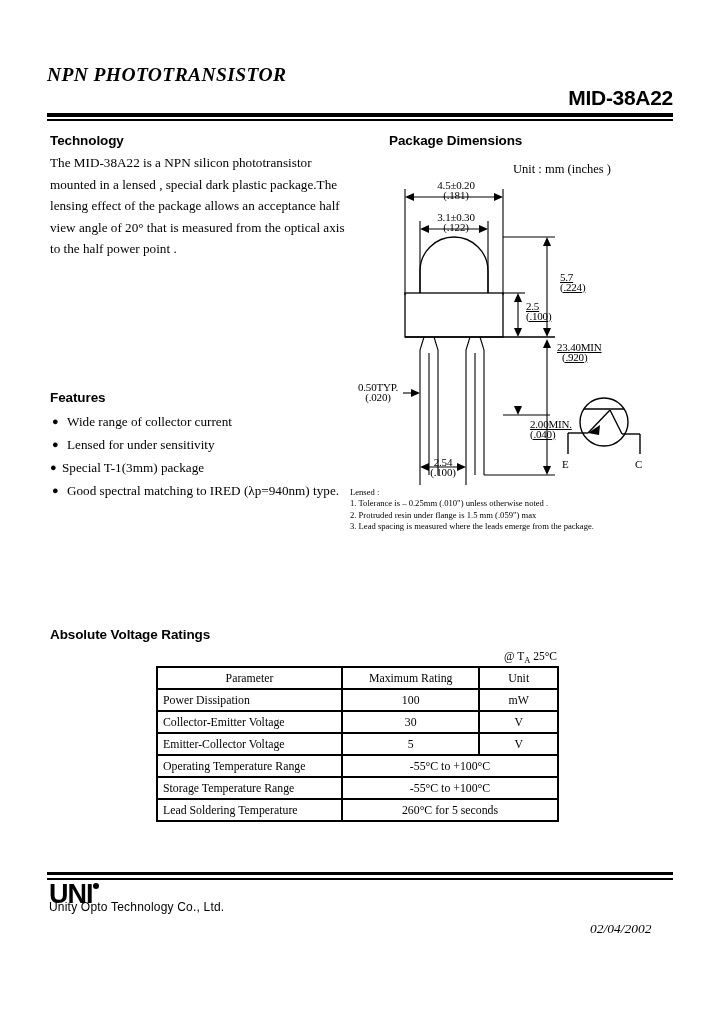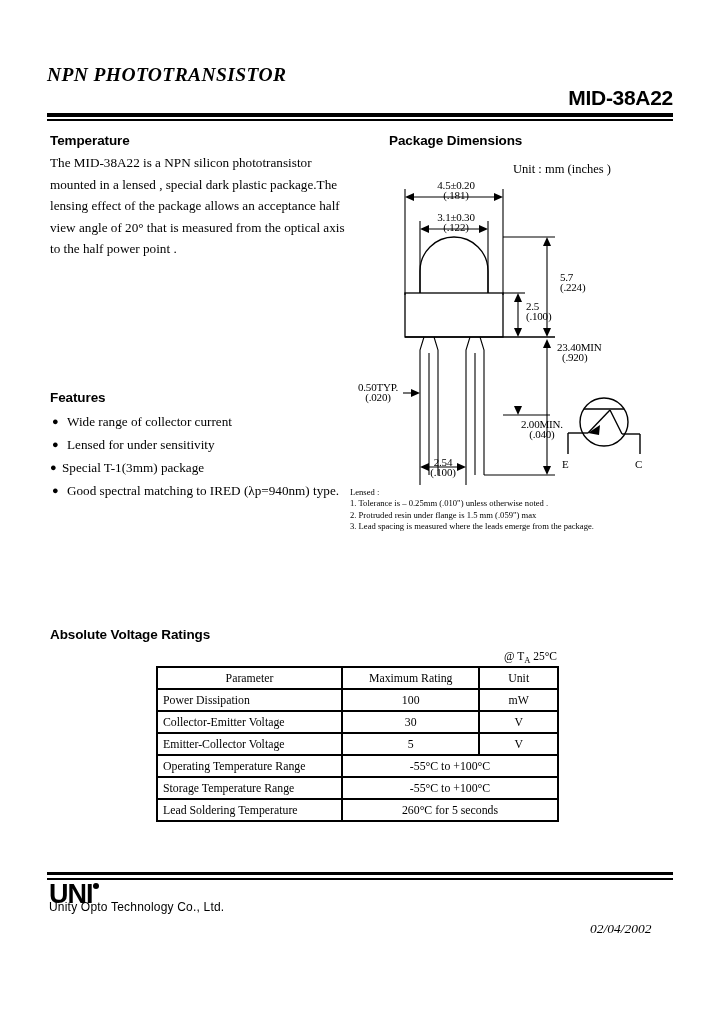--- a/index.html
+++ b/index.html
@@ -109,21 +109,21 @@
     width: 325px; height: 310px;
   }
   .dim-txt {
     position: absolute;
     font-size: 11px;
     line-height: 9.5px;
     text-align: center;
     white-space: nowrap;
     letter-spacing: -0.2px;
   }
-  .dim-txt.l { text-align: left; }
+  .dim-txt.l { text-align: left; text-decoration: underline; }
   
   .notes {
     position: absolute;
     left: 350px; top: 487px;
     width: 325px;
     font-size: 8.6px;
     line-height: 11.4px;
   }
   .notes .ntitle { font-size: 8.6px; }
   
@@ -206,21 +206,21 @@
 
 <div class="page">
 
   <div class="hdr">
     <div class="hdr-title">NPN PHOTOTRANSISTOR</div>
     <div class="hdr-partno">MID-38A22</div>
   </div>
   <div class="hdr-rule-a"></div>
   <div class="hdr-rule-b"></div>
 
-  <div class="sec-head desc-head">Temperature</div>
+  <div class="sec-head desc-head">Technology</div>
   <div class="desc-body">The MID-38A22 is a  NPN silicon phototransistor mounted in a lensed , special dark plastic package.The lensing effect of the package allows an acceptance half view angle of 20° that is measured from the optical axis  to the half  power point .</div>
 
   <div class="sec-head feat-head">Features</div>
   <ul class="feat-list">
     <li>
       <span class="bullet">●</span>
       <span>Wide range of collector current</span>
     </li>
     <li>
       <span class="bullet">●</span>
@@ -328,21 +328,21 @@
       <span>(.100)</span>
     </div>
     <div class="dim-txt l" style="left:207px; top:168px;">
       <span>23.40MIN</span><br>
       <span style="margin-left:5px;">(.920)</span>
     </div>
     <div class="dim-txt" style="left:2px; top:208px; width:52px;">
       <span>0.50TYP.</span><br>
       <span>(.020)</span>
     </div>
-    <div class="dim-txt l" style="left:171px; top:245px;text-align:center;">
+    <div class="dim-txt l" style="left:180px; top:245px;">
       <span>2.00MIN.</span><br>
       <span>(.040)</span>
     </div>
     <div class="dim-txt" style="left:63px; top:283px; width:60px;">
       <span>2.54</span><br>
       <span>(.100)</span>
     </div>
   </div>
 
   <div class="sym">

